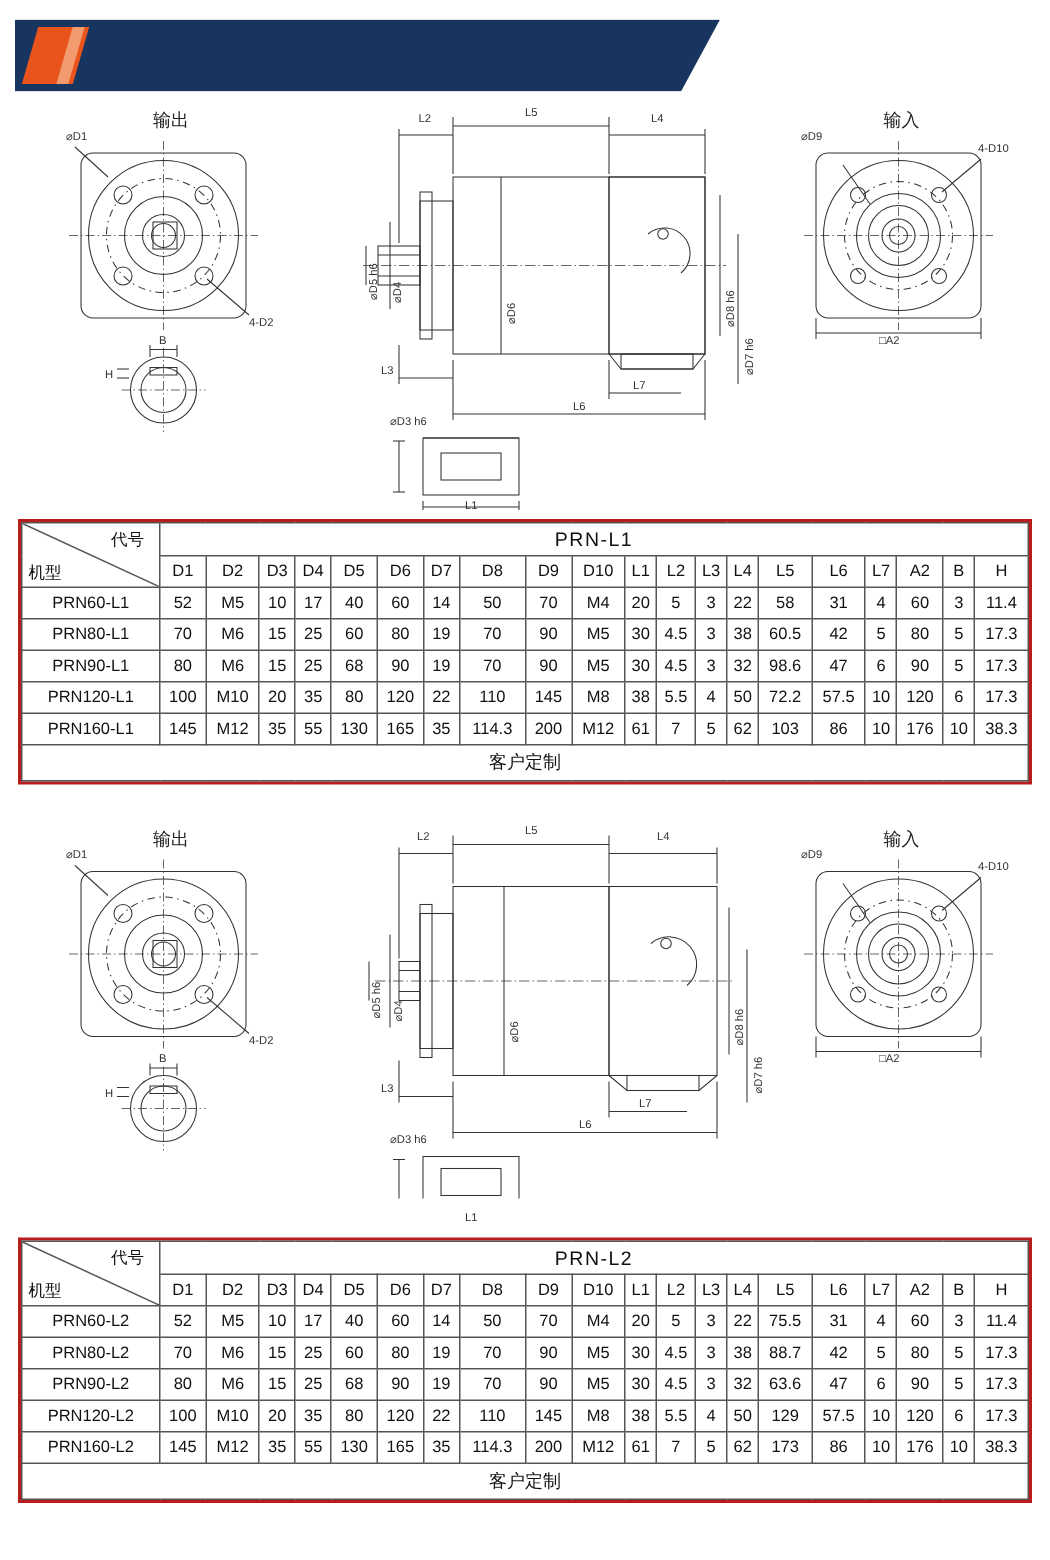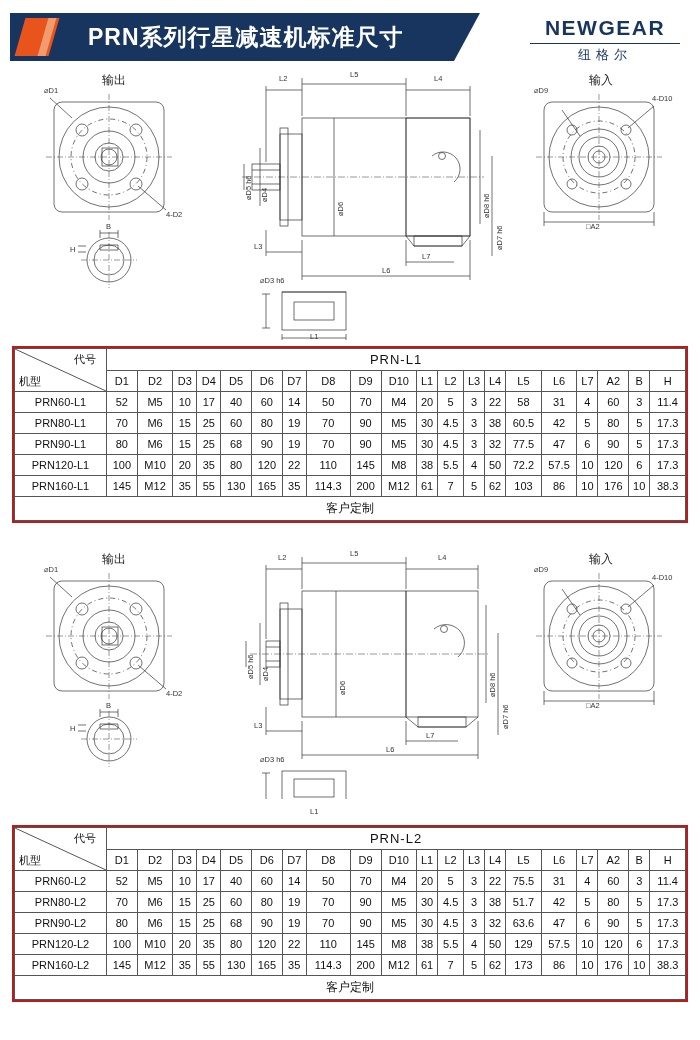--- a/index.html
+++ b/index.html
@@ -140,26 +140,20 @@
 </style>
 </head>
 <body>
 
 <div class="page">
 
   <div class="header">
     <div class="header-bar"></div>
     <div class="header-accent"></div>
     <div class="header-accent2"></div>
-    <div class="header-title">PRN系列行星减速机标准尺寸</div>
-    <div class="brand">
-      <div class="brand-name">NEWGEAR</div>
-      <div class="brand-rule"></div>
-      <div class="brand-sub">纽格尔</div>
-    </div>
   </div>
 
   <div class="drawing">
     <div class="dwg-label" style="left:88px; top:2px;">输出</div>
     <div class="dwg-label" style="left:575px; top:2px;">输入</div>
 
     <svg width="672" height="270" viewBox="0 0 672 270">
       <g fill="none" stroke="#333" stroke-width="0.7">
 
         <rect x="40" y="32" width="110" height="110" rx="8" stroke="#333"></rect>
@@ -378,21 +372,21 @@
         <td>68</td>
         <td>90</td>
         <td>19</td>
         <td>70</td>
         <td>90</td>
         <td>M5</td>
         <td>30</td>
         <td>4.5</td>
         <td>3</td>
         <td>32</td>
-        <td>77.5</td>
+        <td>98.6</td>
         <td>47</td>
         <td>6</td>
         <td>90</td>
         <td>5</td>
         <td>17.3</td>
       </tr>
       <tr>
         <td class="model-cell">PRN120-L1</td>
         <td>100</td>
         <td>M10</td>
@@ -637,21 +631,21 @@
         <td>60</td>
         <td>80</td>
         <td>19</td>
         <td>70</td>
         <td>90</td>
         <td>M5</td>
         <td>30</td>
         <td>4.5</td>
         <td>3</td>
         <td>38</td>
-        <td>51.7</td>
+        <td>88.7</td>
         <td>42</td>
         <td>5</td>
         <td>80</td>
         <td>5</td>
         <td>17.3</td>
       </tr>
       <tr>
         <td class="model-cell">PRN90-L2</td>
         <td>80</td>
         <td>M6</td>

